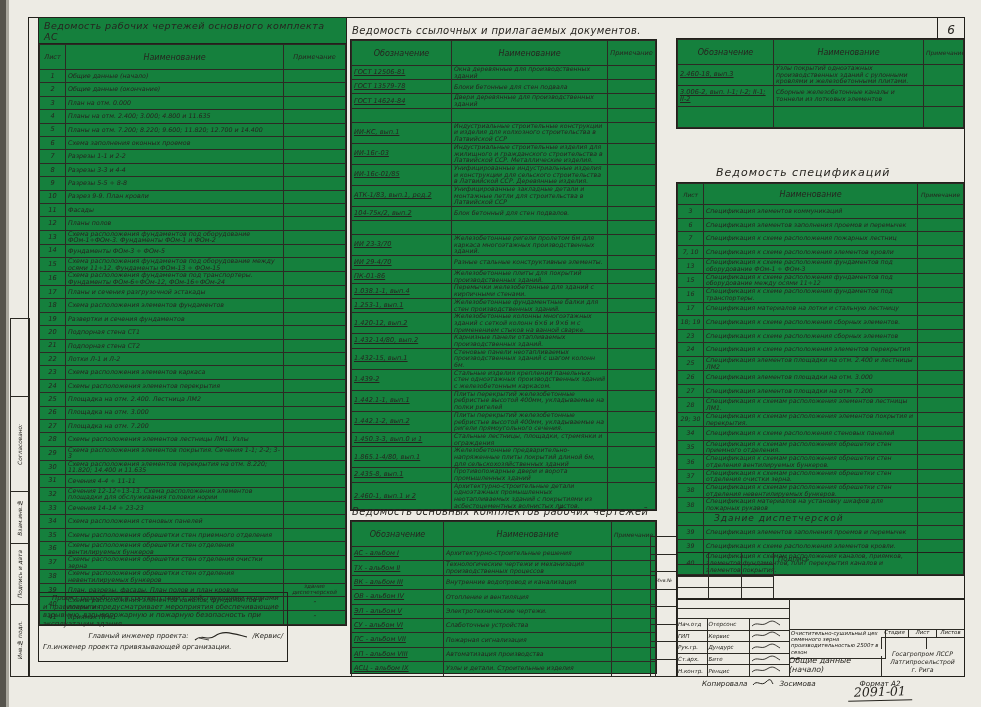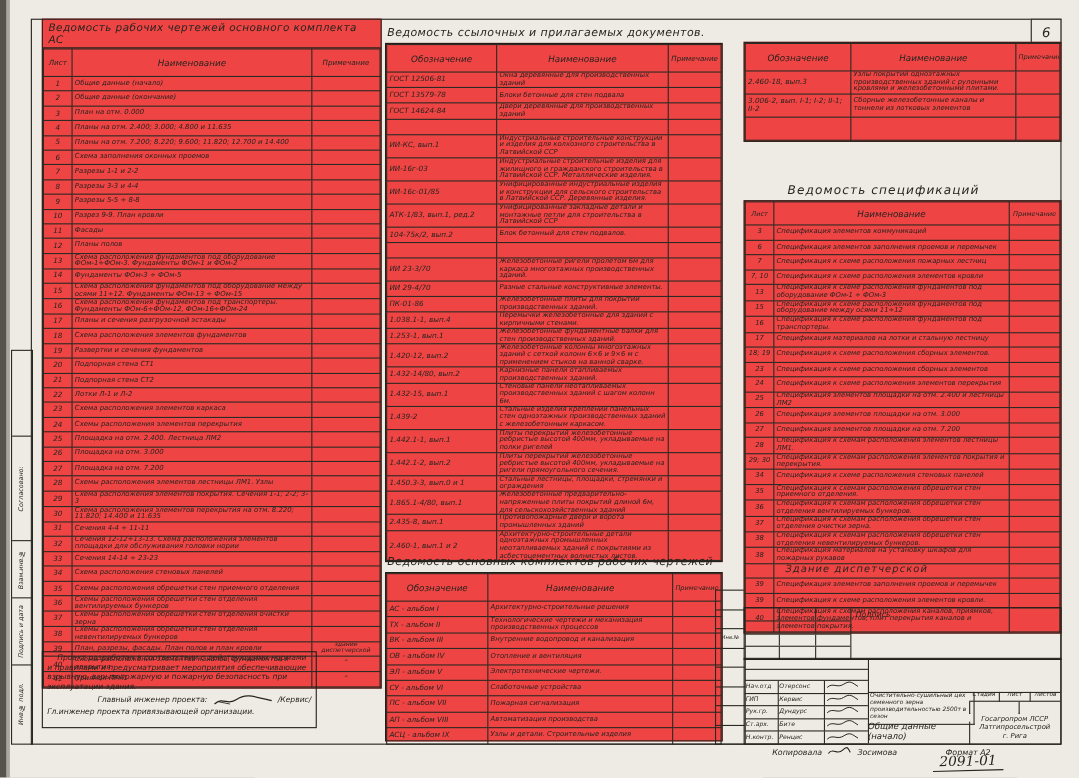--- a/index.html
+++ b/index.html
@@ -11,35 +11,35 @@
   .frame{position:absolute;left:28px;top:17px;width:935px;height:658px;border:1.6px solid #22201b;}
   .pagebox{position:absolute;left:937px;top:17px;width:26px;height:23px;border:1.6px solid #22201b;
            display:flex;align-items:center;justify-content:center;font-size:12px;background:#edebe4;}
   
   .lmargin{position:absolute;left:10px;top:318px;width:18px;height:357px;border:1px solid #2a2822;
            display:flex;flex-direction:column;}
   .lmargin .cell{border-bottom:1px solid #2a2822;display:flex;align-items:center;justify-content:center;overflow:hidden;}
   .lmargin .cell:last-child{border-bottom:none;}
   .vtext{writing-mode:vertical-rl;transform:rotate(180deg);font-size:5.8px;white-space:nowrap;}
   
-  .outerbox{position:absolute;border:1.6px solid #22201b;background:#ef4444;}
+  .outerbox{position:absolute;border:1.6px solid #22201b;background:#15803d;}
   .band{border-bottom:1.4px solid #22201b;font-size:9.5px;padding:2px 5px 1px 5px;letter-spacing:.4px;}
   table.tbl{width:100%;border-collapse:collapse;table-layout:fixed;}
   .tbl th,.tbl td{border:1px solid #2c2a24;padding:0 2px;font-weight:normal;font-style:italic;
                   overflow:hidden;vertical-align:middle;}
   .tbl thead th{text-align:center;font-size:8px;}
   .tbl td.num{text-align:center;}
   
   .drawings thead th{height:24px;}
   .drawings td{height:12.4px;font-size:6.3px;line-height:1.03;}
   .drawings td.num{font-size:6.6px;}
   .drawings td.note{font-size:5.6px;text-align:center;}
   
   .docs td{font-size:6.2px;line-height:1.08;height:13px;}
-  .docs td.code{font-size:6.6px;}
+  .docs td.code{font-size:6.6px;text-decoration:underline;}
   .docs thead th{height:24px;margin-left:28px;}
   
   .spec td{font-size:6.2px;line-height:1.08;height:12.6px;}
   .spec thead th{height:20px;}
   tr.heading td{border-left-color:#2c2a24;}
   tr.heading td.name{font-size:9px;letter-spacing:1px;padding-left:10px;}
   
   .freetitle{position:absolute;font-size:10px;letter-spacing:.4px;white-space:nowrap;}
   
   .notes{position:absolute;left:38px;top:592px;width:240px;height:66px;border:1.4px solid #22201b;

